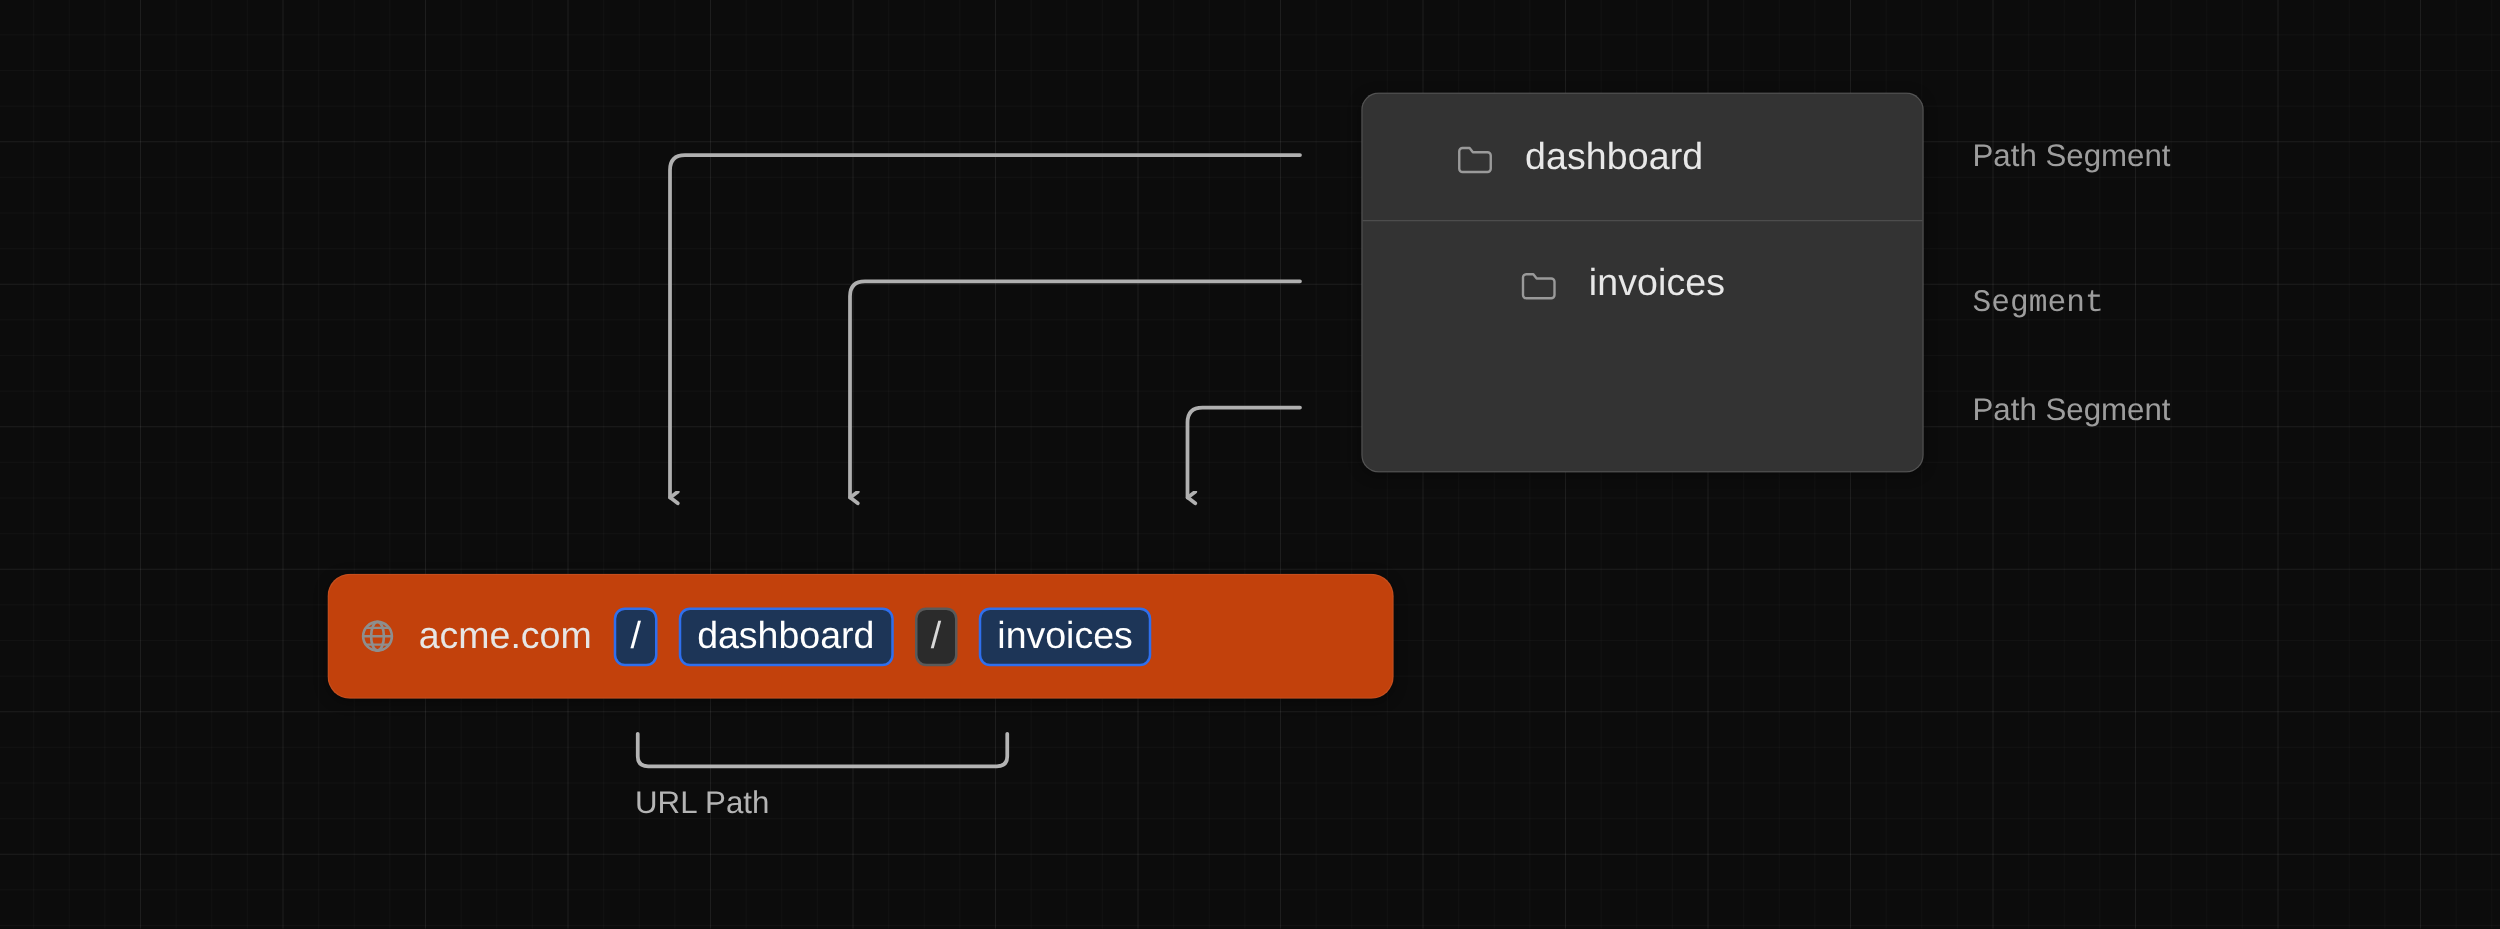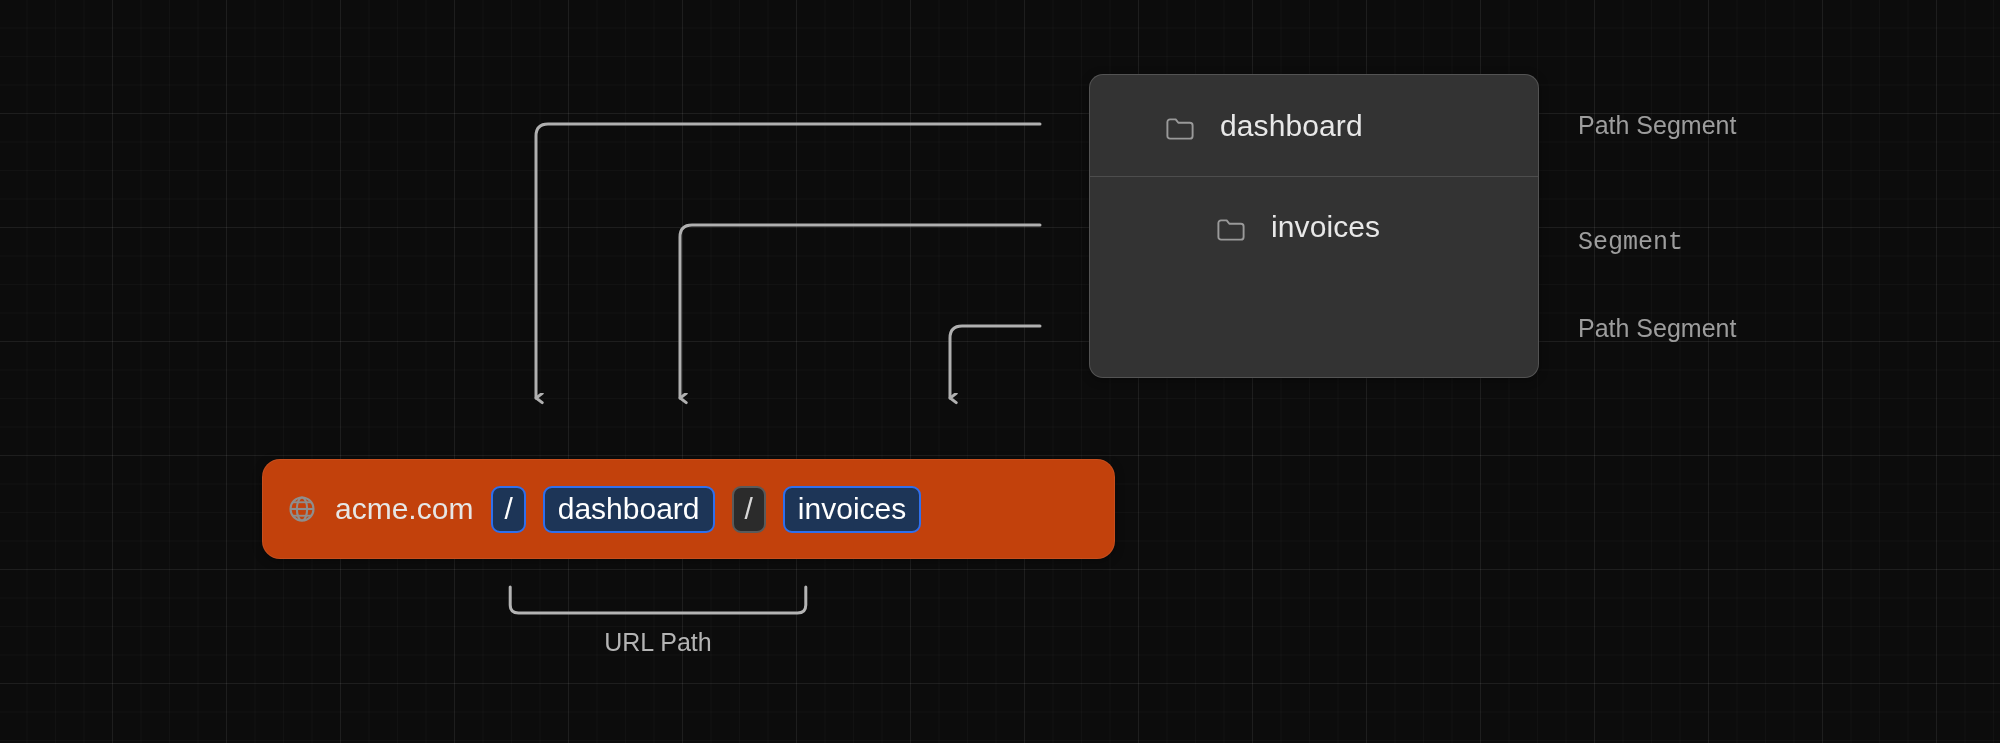--- a/index.html
+++ b/index.html
@@ -154,21 +154,21 @@
     top: 585px;
     width: 300px;
     height: 34px;
     pointer-events: none;
   }
   #path-brace-caption {
     position: absolute;
     left: 508px;
     top: 628px;
     width: 300px;
-    text-align: center;
+    text-align: left;
     color: #b4b4b4;
     font-size: 25px;
     white-space: nowrap;
   }
 </style>
 </head>
 <body>
 
 <div id="grid-bg"></div>
 

